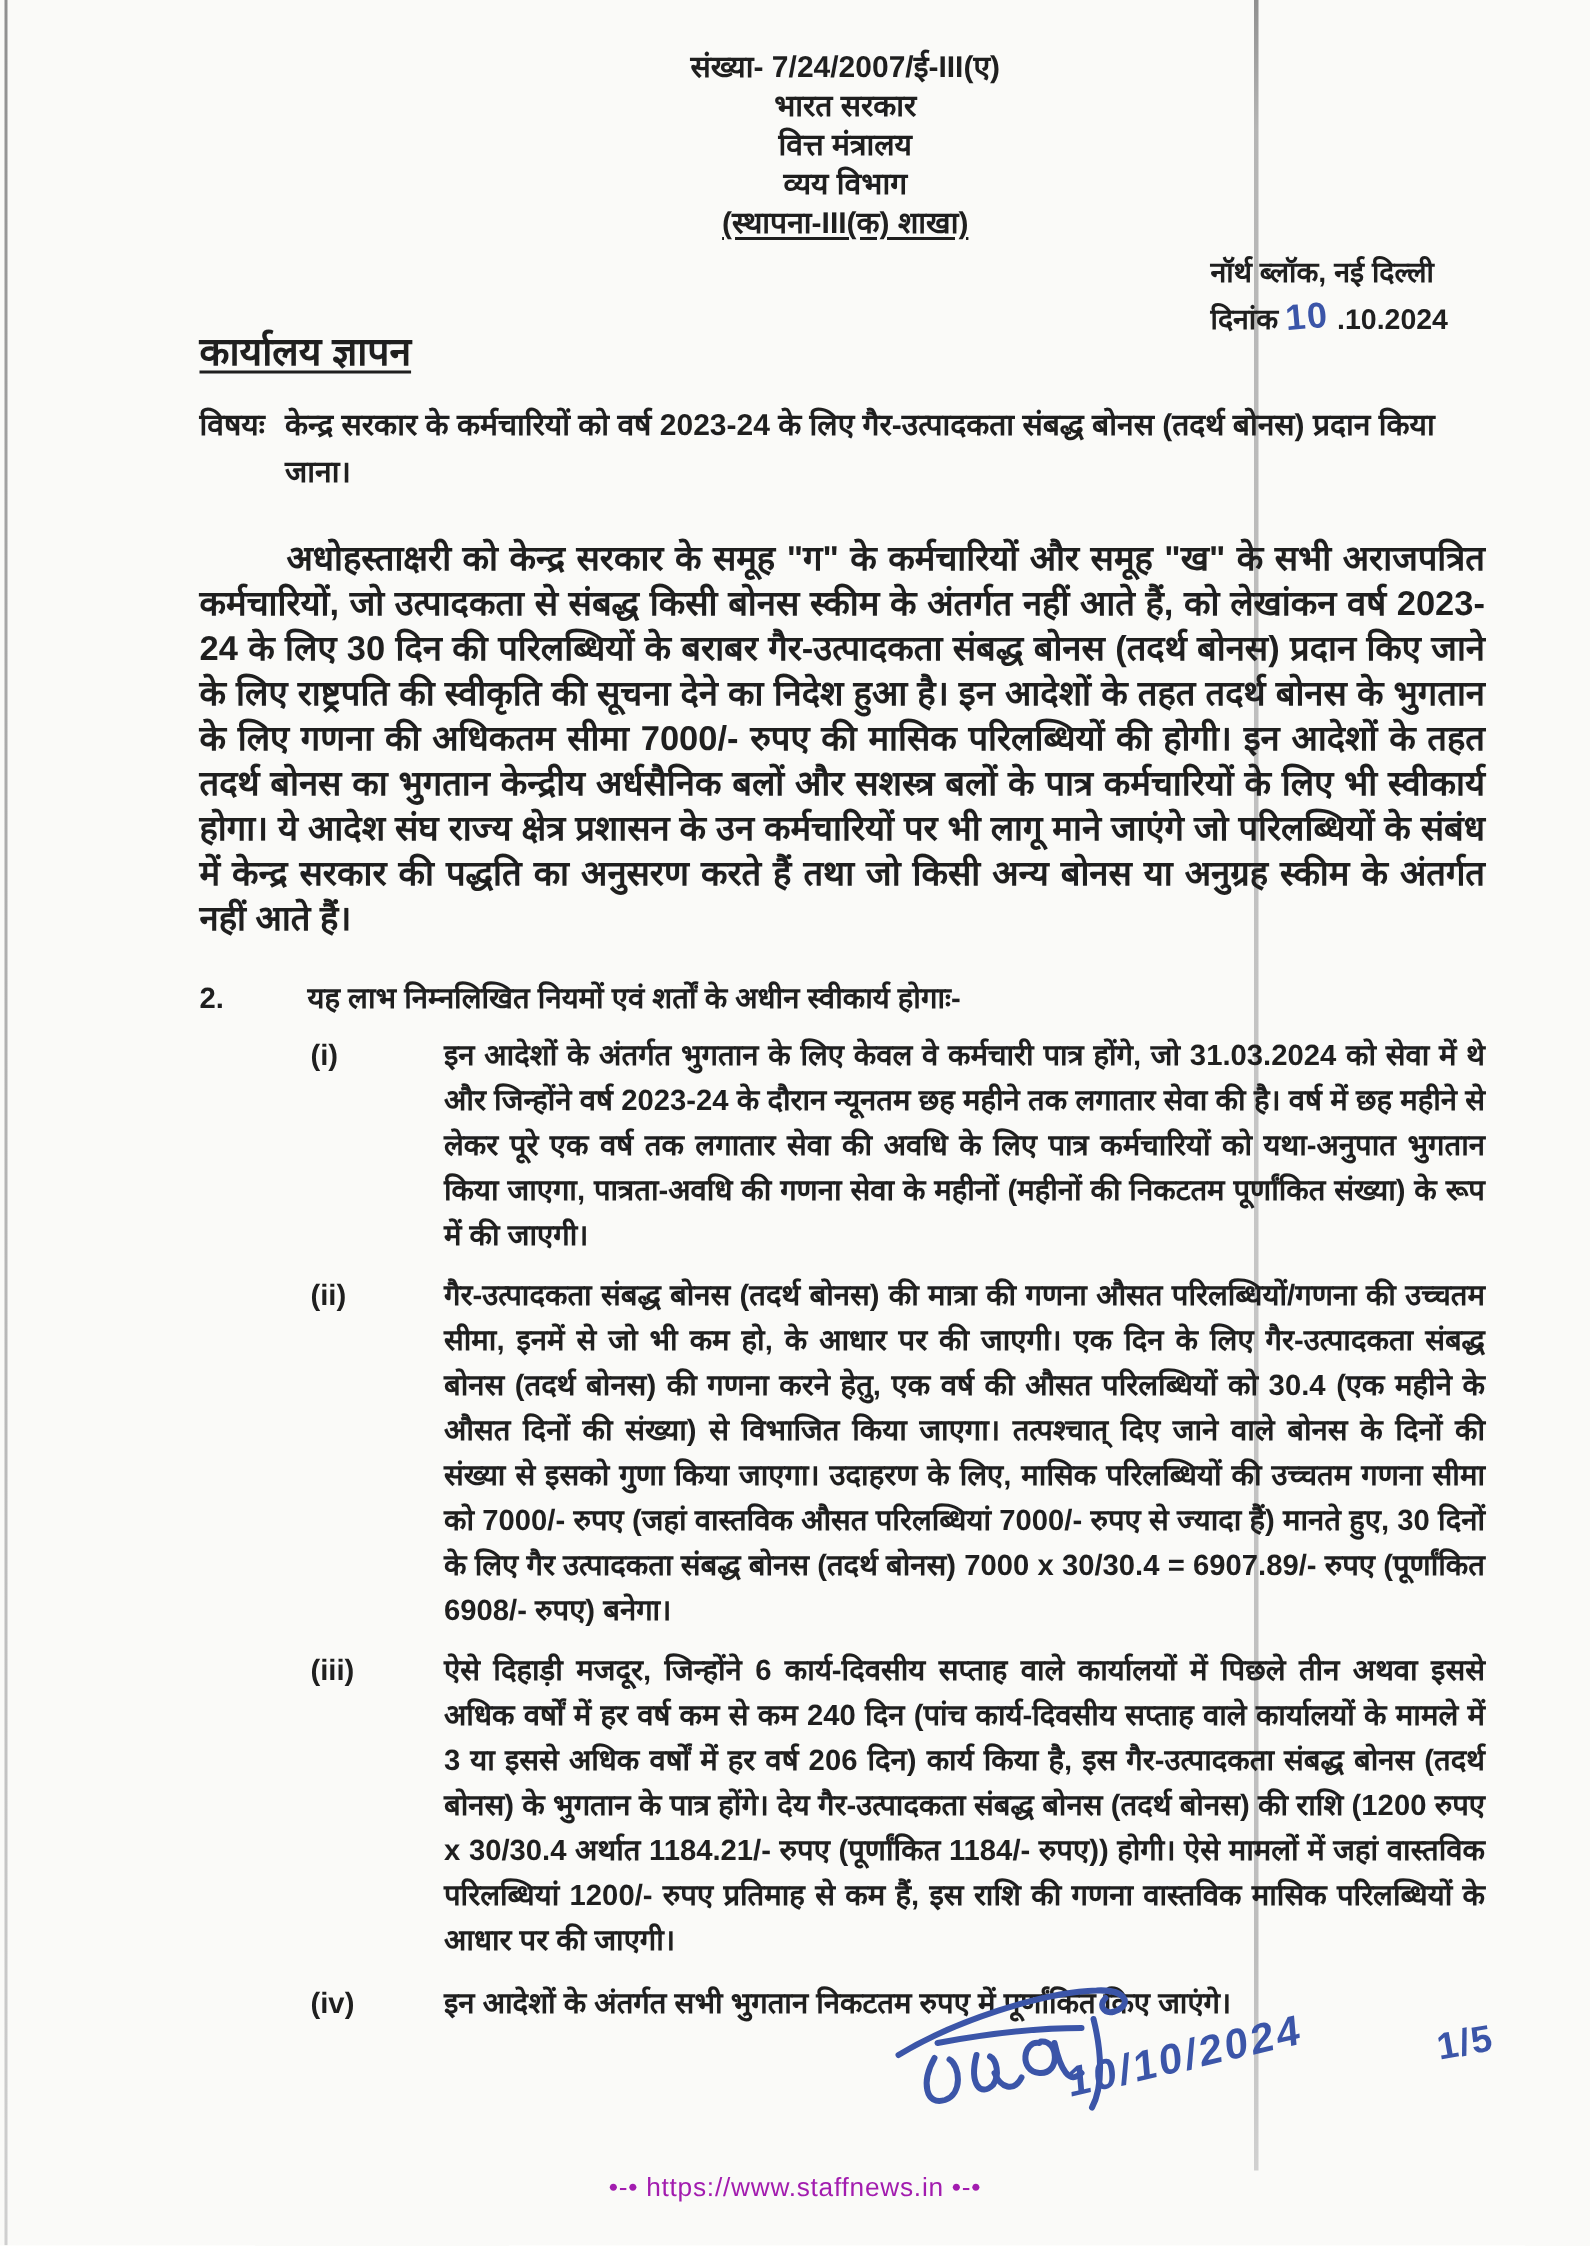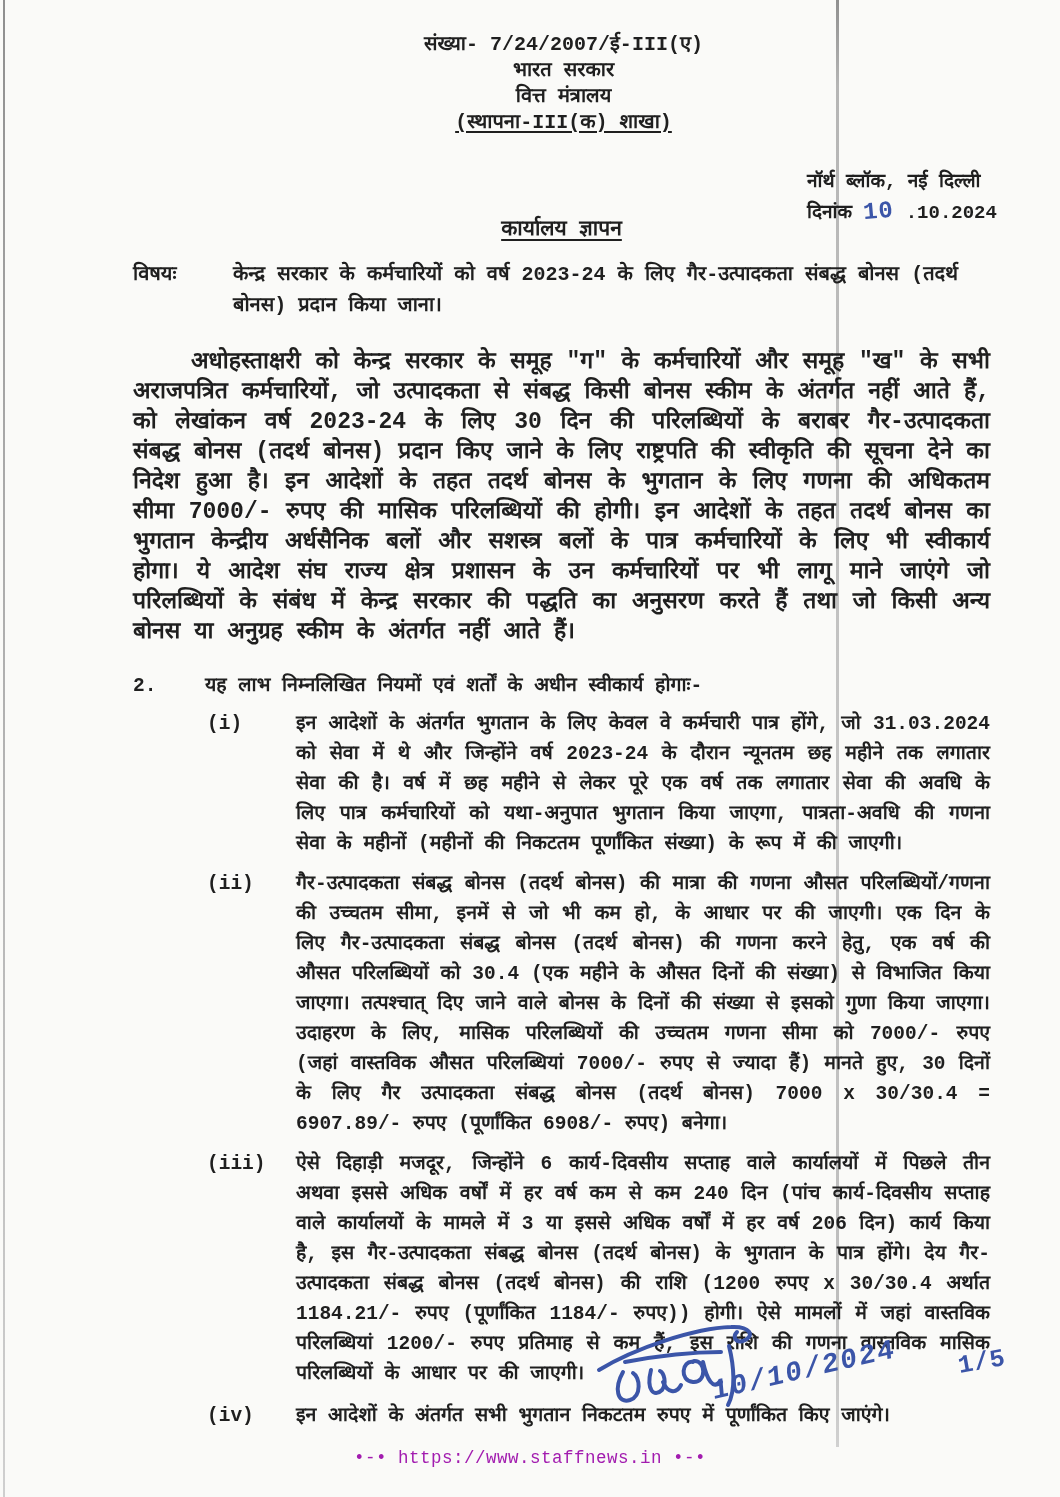--- a/index.html
+++ b/index.html
@@ -1,41 +1,41 @@
 <!DOCTYPE html>
 <html><head>
 <meta charset="utf-8">
 <style>
   html,body{margin:0;padding:0;background:#ffffff;}
   .page{
     position:relative;
     width:1060px;height:1497px;
     background:#fafaf8;
-    font-family:Liberation Mono, monospace;
+    font-family:Liberation Sans, sans-serif;
     color:#1f1f1f;
     overflow:hidden;
   }
   
   .left-edge{position:absolute;left:3px;top:0;width:2px;height:100%;
     background:linear-gradient(#8f8f8f,#a8a8a8 30%,#bdbdbd 70%,#cfcfcf);}
   .fold-line{position:absolute;left:836px;top:0;width:3px;height:1447px;
     background:linear-gradient(#7d7d7d,#a9a9a9 6%,#bdbdbd 55%,#b2b2b2 90%,#c9c9c9);opacity:.85;}
   .content{position:absolute;left:0;top:0;width:1060px;padding:32px 70px 0 133px;box-sizing:border-box;}
 
   .head-center{text-align:center;font-size:20px;line-height:26px;font-weight:700;transform:translateX(2px);}
   .head-center .u{text-decoration:underline;text-underline-offset:3px;}
 
   .place-date{position:absolute;left:807px;top:168px;font-size:19px;line-height:29px;font-weight:700;}
   .hand-ink{color:#3b55a8;}
   .hand-day{display:inline-block;font-size:24px;font-weight:700;transform:rotate(-5deg);letter-spacing:1px;}
 
-  .om-title{margin-top:77px;text-align:center;font-size:21px;font-weight:700;}
+  .om-title{margin-top:53px;text-align:left;font-size:26px;font-weight:700;}
   .om-title span{text-decoration:underline;text-underline-offset:4px;text-decoration-thickness:2px;}
 
-  .subject{display:flex;margin-top:18px;font-size:20px;line-height:31px;font-weight:700;gap:43px;}
+  .subject{display:flex;margin-top:18px;font-size:20px;line-height:31px;font-weight:700;}
   .subject .lbl{width:57px;flex-shrink:0;}
   .subject .txt{flex:1;}
 
   .para1{margin-top:26px;font-size:23px;line-height:30px;font-weight:600;
     text-align:justify;text-indent:58px;}
 
   .clause2{display:flex;margin-top:24px;font-size:19.5px;line-height:30px;font-weight:600;}
   .clause2 .num{width:72px;flex-shrink:0;}
 
   .item{display:flex;margin-left:74px;margin-top:10px;font-size:19.5px;line-height:30px;font-weight:600;}
@@ -61,20 +61,21 @@
 
   <div class="left-edge"></div>
   <div class="fold-line"></div>
 
   <div class="content">
 
     <div class="head-center">
       <div>संख्या- 7/24/2007/ई-III(ए)</div>
       <div>भारत सरकार</div>
       <div>वित्त मंत्रालय</div>
+      <div>व्यय विभाग</div>
       <div><span class="u">(स्थापना-III(क) शाखा)</span></div>
     </div>
 
     <div class="place-date">
       <div>नॉर्थ ब्लॉक, नई दिल्ली</div>
       <div><span>दिनांक</span>&nbsp;<span class="hand-ink hand-day">10</span>&nbsp;<span>.10.2024</span></div>
     </div>
 
     <div class="om-title"><span>कार्यालय ज्ञापन</span></div>
 

